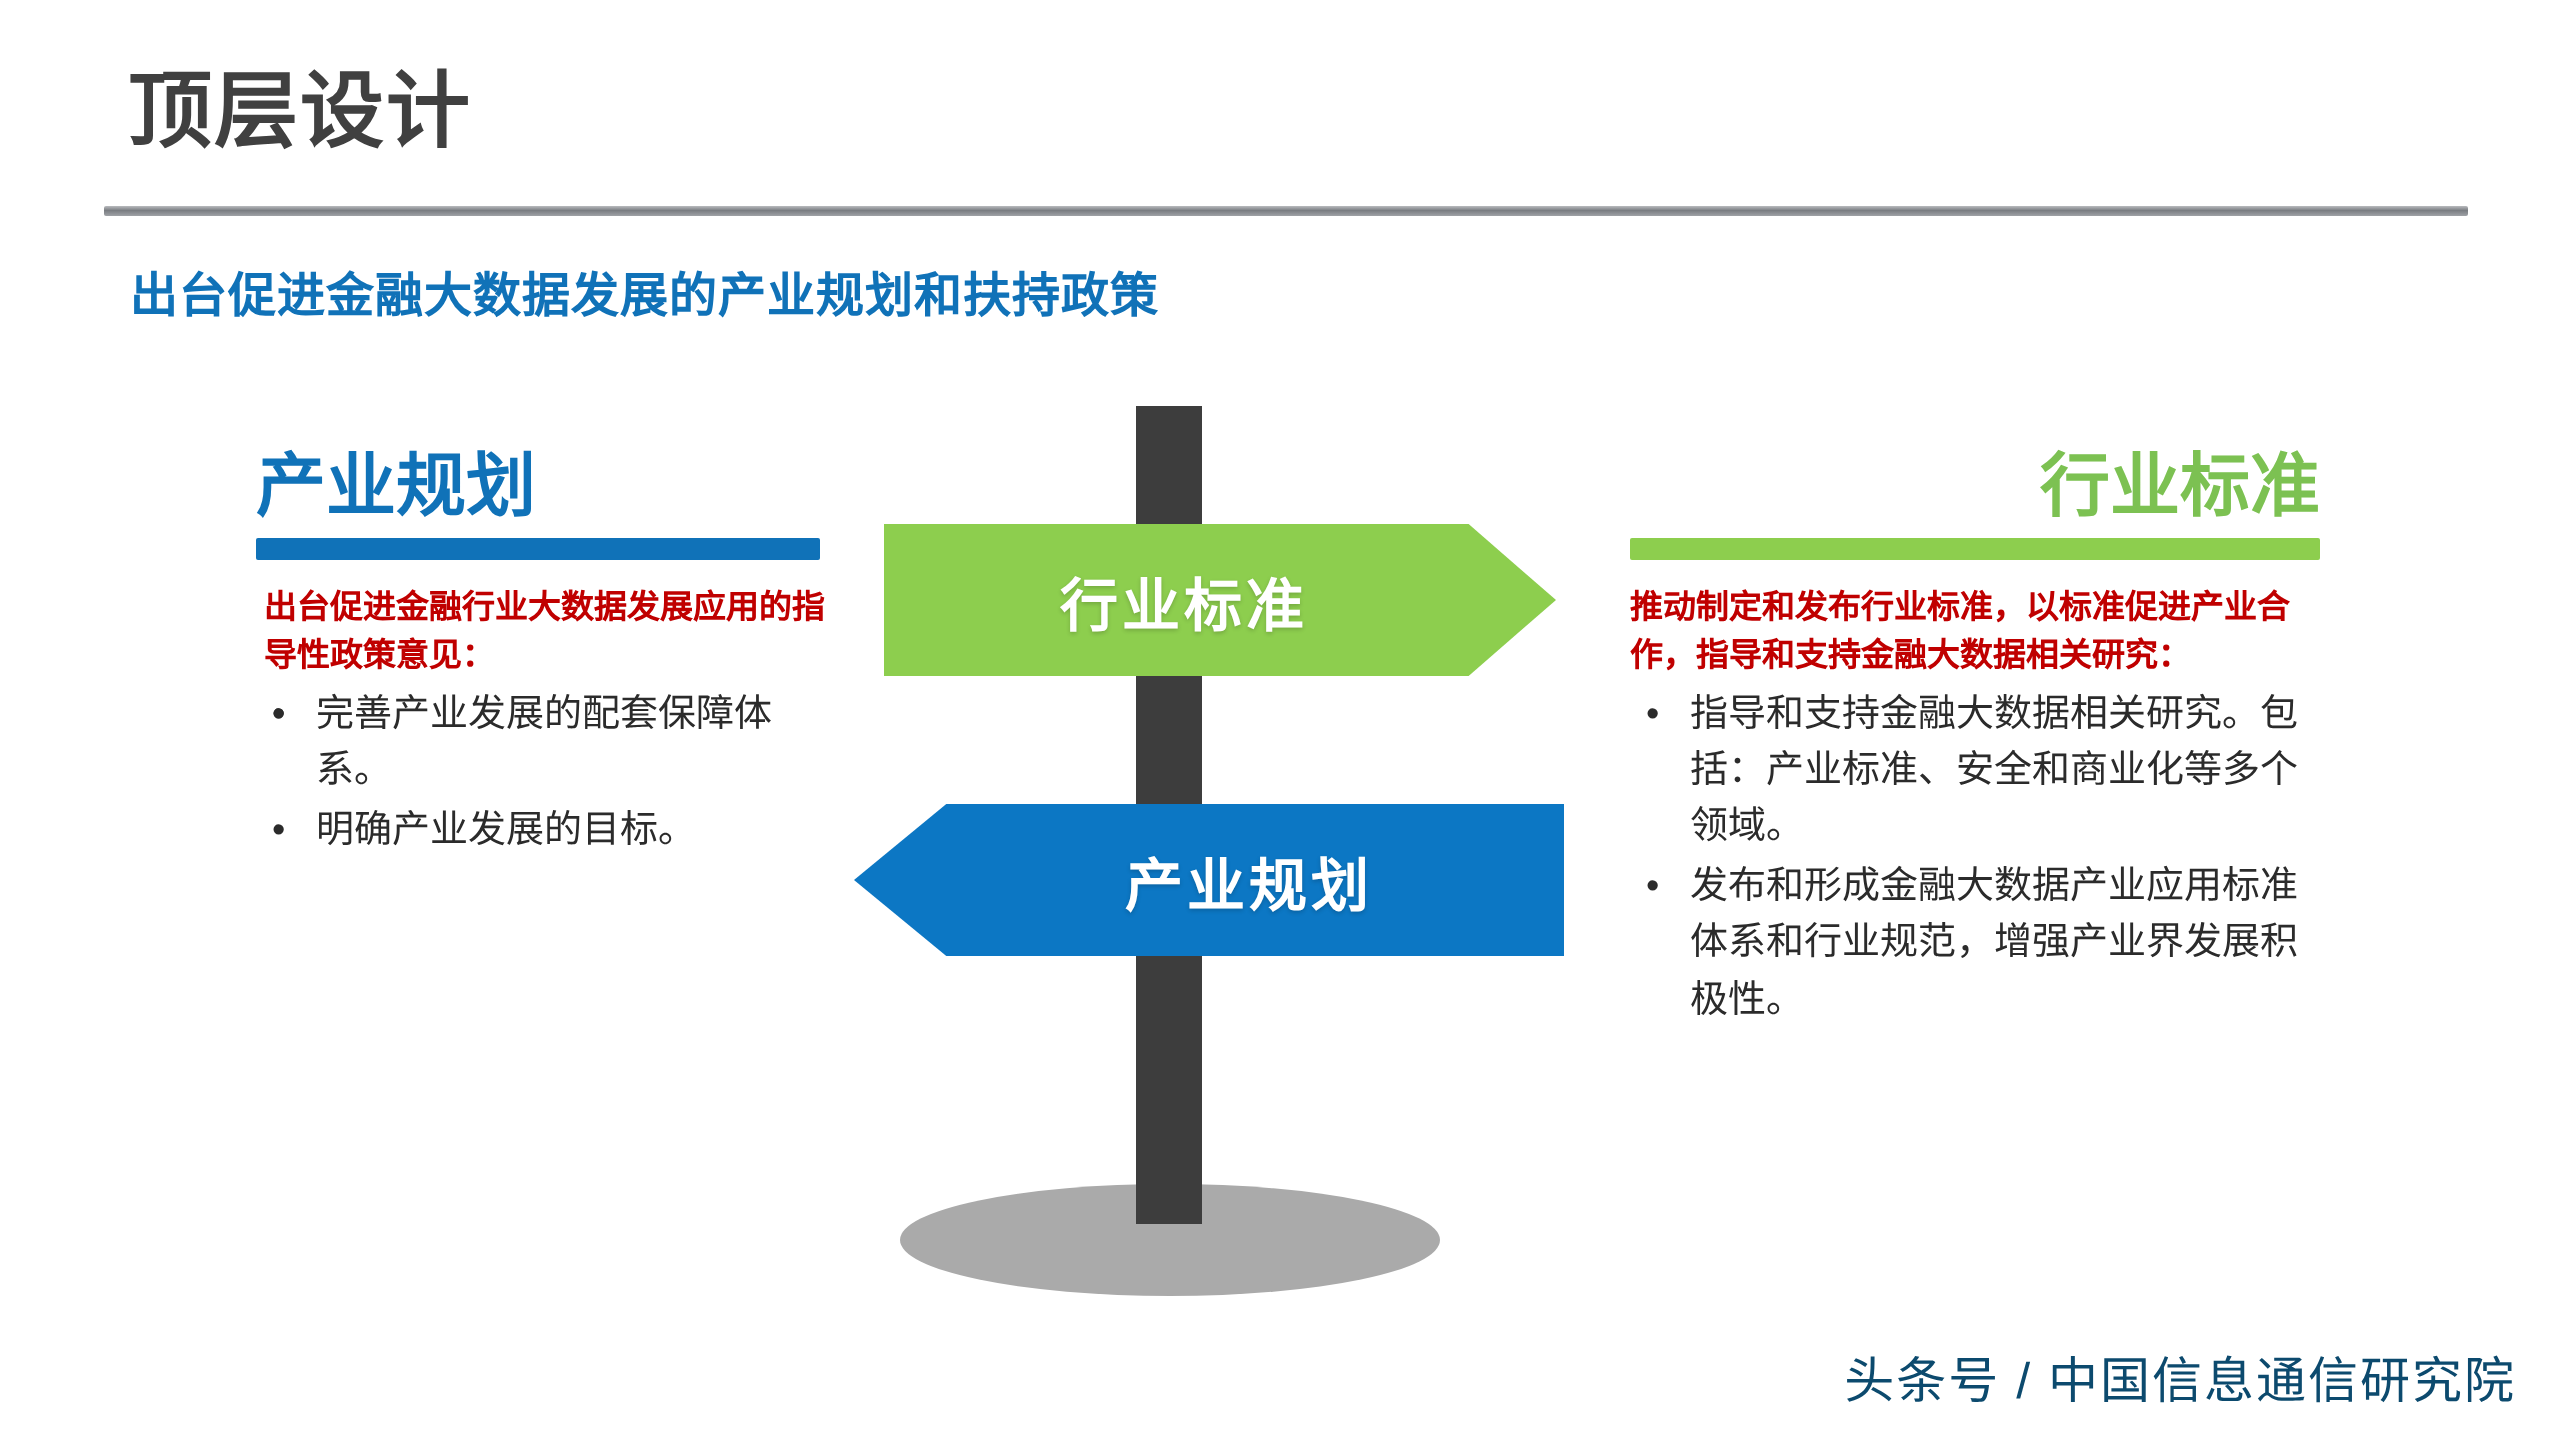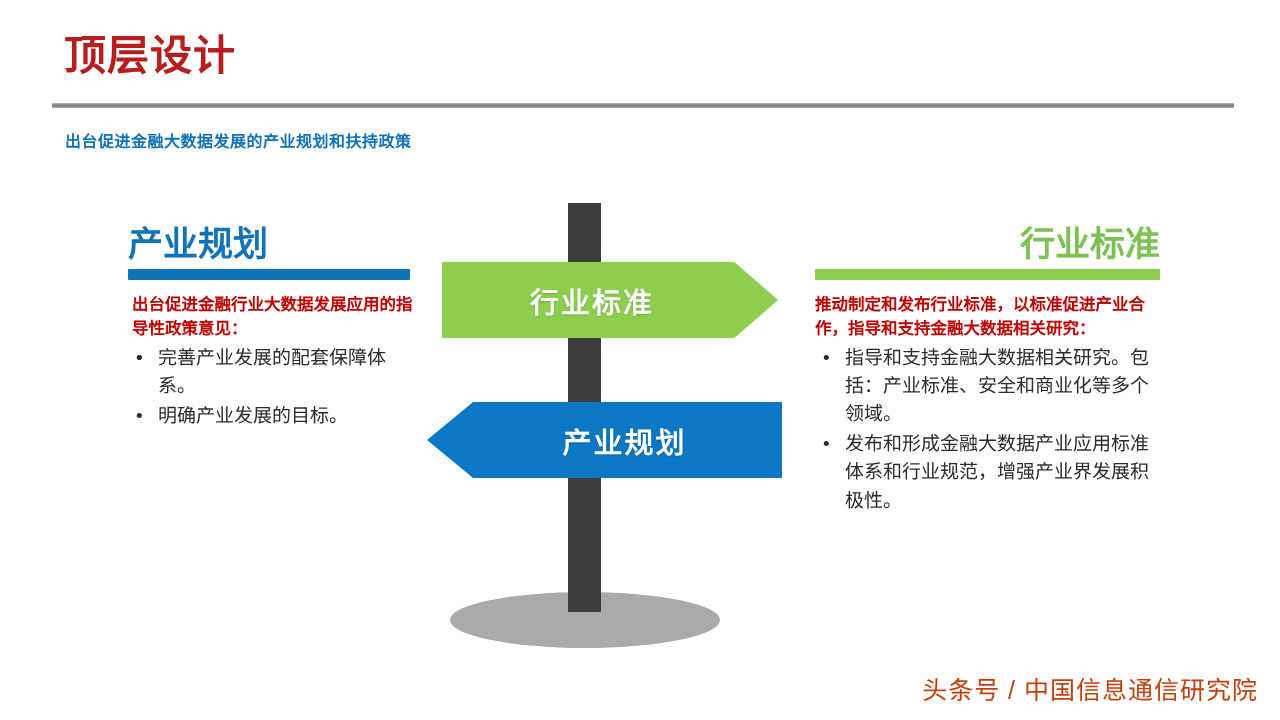--- a/index.html
+++ b/index.html
@@ -19,39 +19,39 @@
     overflow: hidden;
   }
 
   
   .slide-title {
     position: absolute;
     left: 64px;
     top: 33px;
     font-size: 42px;
     font-weight: bold;
-    color: #b91c1c;
+    color: #404040;
     letter-spacing: 1px;
     line-height: 1.1;
     white-space: nowrap;
   }
   .title-divider {
     position: absolute;
     left: 52px;
     top: 103px;
     width: 1182px;
     height: 5px;
     background: linear-gradient(to bottom, #b9bbbe 0%, #7a7d82 45%, #9fa2a6 100%);
     border-radius: 1px;
   }
   .subtitle {
     position: absolute;
     left: 65px;
     top: 128px;
-    font-size: 16px;
+    font-size: 24px;
     font-weight: bold;
     color: #1072b8;
     letter-spacing: 0.5px;
     white-space: nowrap;
     text-shadow: 0 1px 0 rgba(255,255,255,0.6);
   }
 
   
   .post {
     position: absolute;
@@ -163,21 +163,21 @@
     line-height: 1.48;
     color: #2b2b2b;
   }
 
   
   .watermark {
     position: absolute;
     right: 22px;
     bottom: 14px;
     font-size: 25px;
-    color: #c2410c;
+    color: #0c4a6e;
     letter-spacing: 1px;
     white-space: nowrap;
     text-shadow: 0 1px 0 rgba(255,255,255,0.9);
   }
 </style>
 </head>
 <body>
 
 <div id="slide">
 

